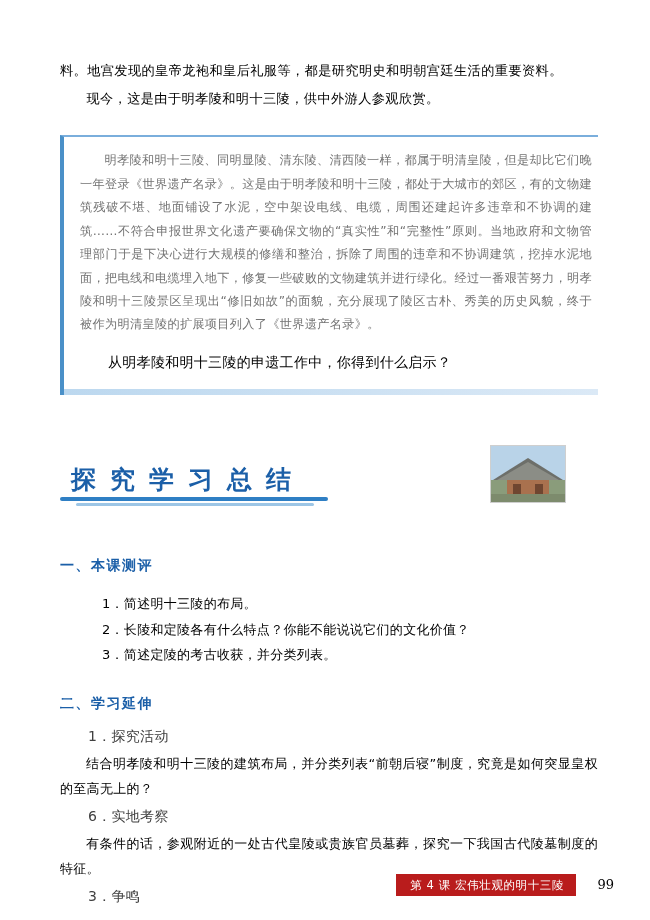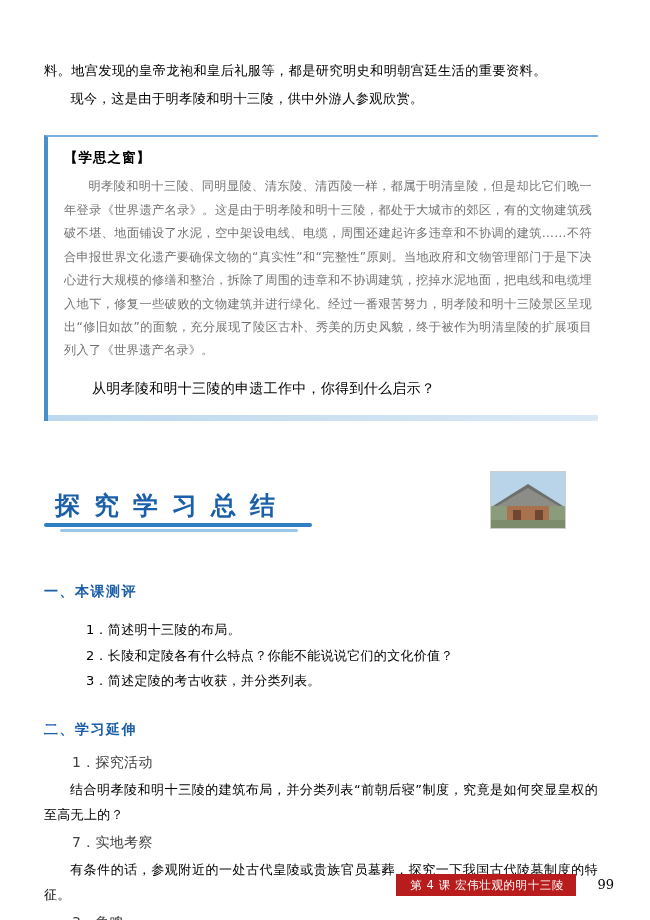--- a/index.html
+++ b/index.html
@@ -13,21 +13,21 @@
     font-family: "DejaVu Sans", "Liberation Sans", sans-serif;
     color: #111111;
     position: relative;
     overflow: hidden;
   }
   .page {
     position: relative;
     width: 650px;
     height: 920px;
     box-sizing: border-box;
-    padding: 58px 52px 0 44px;
+    padding: 58px 52px 0 60px;
   }
 
   
   .body-text {
     font-size: 13.2px;
     line-height: 1.95;
     letter-spacing: 0.4px;
     color: #000;
   }
   .body-text p {
@@ -208,21 +208,20 @@
 <body>
 
 <div class="page">
 
   <div class="body-text">
     <p>料。地宫发现的皇帝龙袍和皇后礼服等，都是研究明史和明朝宫廷生活的重要资料。</p>
     <p class="indent2">现今，这是由于明孝陵和明十三陵，供中外游人参观欣赏。</p>
   </div>
 
   <section class="study-box">
-    <div class="study-title">【学思之窗】</div>
     <p class="study-para">明孝陵和明十三陵、同明显陵、清东陵、清西陵一样，都属于明清皇陵，但是却比它们晚一年登录《世界遗产名录》。这是由于明孝陵和明十三陵，都处于大城市的郊区，有的文物建筑残破不堪、地面铺设了水泥，空中架设电线、电缆，周围还建起许多违章和不协调的建筑……不符合申报世界文化遗产要确保文物的“真实性”和“完整性”原则。当地政府和文物管理部门于是下决心进行大规模的修缮和整治，拆除了周围的违章和不协调建筑，挖掉水泥地面，把电线和电缆埋入地下，修复一些破败的文物建筑并进行绿化。经过一番艰苦努力，明孝陵和明十三陵景区呈现出“修旧如故”的面貌，充分展现了陵区古朴、秀美的历史风貌，终于被作为明清皇陵的扩展项目列入了《世界遗产名录》。</p>
     <p class="study-question">从明孝陵和明十三陵的申遗工作中，你得到什么启示？</p>
   </section>
 
   <div class="explore-head">
     <div class="explore-title">
       <span class="ch">探</span>
       <span class="ch">究</span>
       <span class="ch">学</span>
       <span class="ch">习</span>
@@ -252,21 +251,21 @@
     <li>1．简述明十三陵的布局。</li>
     <li>2．长陵和定陵各有什么特点？你能不能说说它们的文化价值？</li>
     <li>3．简述定陵的考古收获，并分类列表。</li>
   </ul>
 
   <h3 class="sec-title">二、学习延伸</h3>
 
   <p class="sub-item">1．探究活动</p>
   <p class="sub-para">结合明孝陵和明十三陵的建筑布局，并分类列表“前朝后寝”制度，究竟是如何突显皇权的至高无上的？</p>
 
-  <p class="sub-item">7．实地考察</p>
+  <p class="sub-item">6．实地考察</p>
   <p class="sub-para">有条件的话，参观附近的一处古代皇陵或贵族官员墓葬，探究一下我国古代陵墓制度的特征。</p>
 
   <p class="sub-item">3．争鸣</p>
 
   <div class="footer">
     <div class="footer-bar">第 4 课  宏伟壮观的明十三陵</div>
     <div class="footer-page">99</div>
   </div>
 
 </div>

